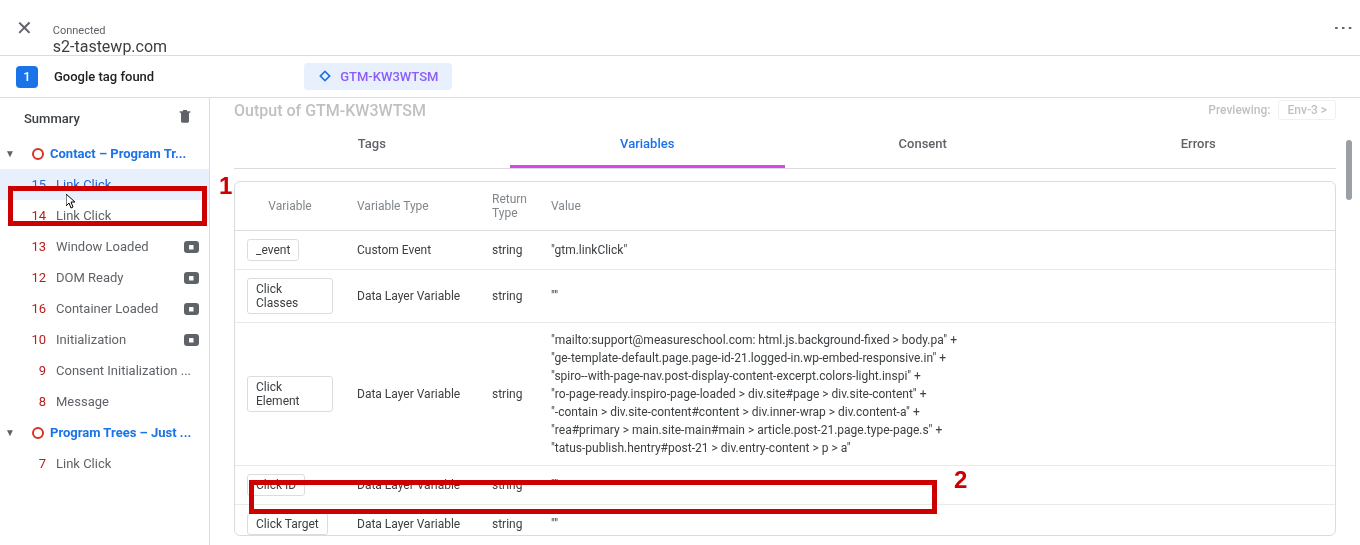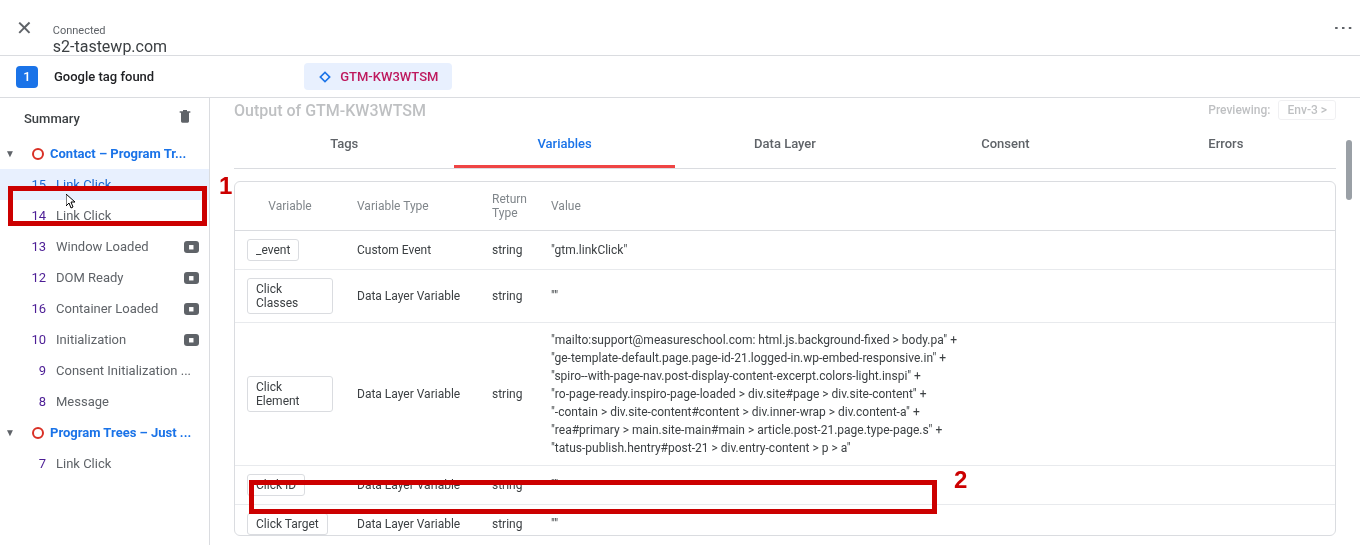--- a/index.html
+++ b/index.html
@@ -10,48 +10,48 @@
     .connected-block { display: flex; flex-direction: column; margin-top: 25px; }
     .connected-label { font-size: 11px; color: #5f6368; }
     .domain-text { font-weight: 400; color: #3c4043; font-size: 16px; }
     .topbar .spacer { flex: 1; }
     .kebab { color: #5f6368; font-size: 20px; letter-spacing: 0; cursor: pointer; writing-mode: vertical-rl; line-height: 0; }
     .kebab::before { content: "⋮"; }
 
     .tagbar { display: flex; align-items: center; height: 42px; padding: 0 16px; border-bottom: 1px solid #dadce0; }
     .badge1 { background: #1a73e8; color: #fff; width: 22px; height: 22px; display: flex; align-items: center; justify-content: center; border-radius: 4px; font-weight: 500; font-size: 13px; margin-right: 16px; }
     .tagfound-text { font-weight: 500; color: #202124; font-size: 13px; }
-    .container-chip { margin-left: 150px; background: #e8f0fe; color: #be185d; padding: 6px 14px; border-radius: 4px; font-weight: 500; display: flex; align-items: flex-end; gap: 8px; font-size: 13px; }
+    .container-chip { margin-left: 150px; background: #e8f0fe; color: #8b5cf6; padding: 6px 14px; border-radius: 4px; font-weight: 500; display: flex; align-items: flex-start; gap: 8px; font-size: 13px; }
     .chip-icon { width: 14px; height: 14px; }
 
     .main { display: flex; height: calc(545px - 98px); }
 
     .sidebar { width: 210px; border-right: 1px solid #dadce0; overflow-y: auto; background: #fff; position: relative; }
     .sidebar::-webkit-scrollbar { width: 8px; }
     .sidebar::-webkit-scrollbar-thumb { background: #dadce0; border-radius: 4px; }
     .summary-row { display: flex; align-items: center; justify-content: space-between; padding: 10px 16px 10px 24px; font-weight: 500; color: #3c4043; }
     .delete-ic { color: #5f6368; font-size: 16px; }
     .group-row { display: flex; align-items: center; padding: 8px 12px 8px 4px; gap: 6px; cursor: pointer; }
     .tri { font-size: 10px; color: #5f6368; width: 12px; text-align: center; }
     .circ { width: 12px; height: 12px; border-radius: 50%; border: 2px solid #d93025; flex-shrink: 0; margin-left: 10px; }
     .group-label { color: #1a73e8; font-weight: 700; white-space: nowrap; overflow: hidden; text-overflow: ellipsis; flex: 1; font-size: 13px; }
     .event-row { display: flex; align-items: center; padding: 8px 10px 8px 30px; gap: 10px; cursor: pointer; color: #5f6368; font-size: 13px; }
-    .event-row .num { width: 16px; text-align: right; color: #4c1d95; }
+    .event-row .num { width: 16px; text-align: right; color: #b91c1c; }
     .event-row.selected { background: #e8f0fe; color: #1967d2; }
     .event-row.selected .num { color: #1967d2; }
     .pill { background: #5f6368; color: #fff; font-size: 9px; padding: 1px 5px; border-radius: 3px; margin-left: auto; }
     .cursor-ic { position: absolute; left: 66px; top: 58px; font-size: 12px; color: #000; }
 
     .content { flex: 1; overflow: hidden; position: relative; }
     .output-header { height: 24px; padding: 0 24px; color: #5f6368; font-weight: 500; display: flex; align-items: center; justify-content: space-between; overflow: hidden; opacity: 0.4; font-size: 16px;}
     .output-header .right { font-size: 12px; display: flex; align-items: center; gap: 8px; }
     .env-chip { border: 1px solid #dadce0; padding: 2px 8px; border-radius: 3px; }
     .tabs { display: flex; border-bottom: 1px solid #dadce0; margin: 0 24px; }
     .tab { flex: 1; text-align: center; padding: 14px 0; color: #5f6368; font-weight: 500; cursor: pointer; font-size: 13px; }
-    .tab.active { color: #1a73e8; border-bottom: 3px solid #ef4444; }
+    .tab.active { color: #1a73e8; border-bottom: 3px solid #d946ef; }
 
     .table-wrap { margin: 12px 24px 0 24px; border: 1px solid #dadce0; border-radius: 6px; overflow: hidden; max-height: 355px; overflow-y: auto; }
     table { width: 100%; border-collapse: collapse; }
     th { text-align: left; font-weight: 400; color: #80868b; font-size: 12px; padding: 10px 12px; border-bottom: 1px solid #dadce0; }
     td { padding: 8px 12px; border-bottom: 1px solid #e8eaed; font-size: 12px; vertical-align: middle; color: #3c4043; }
     tr:last-child td { border-bottom: none; }
     .varbox { border: 1px solid #dadce0; border-radius: 3px; padding: 3px 8px; display: inline-block; font-size: 12px; background: #fff; }
     .col-var { width: 110px; text-align: center; }
     .col-type { width: 135px; }
     .col-ret { width: 55px; }
@@ -161,21 +161,20 @@
     <div class="output-header">
       <span>Output of GTM-KW3WTSM</span>
       <span class="right">
         <span>Previewing:</span>
         <span class="env-chip">Env-3 &gt;</span>
       </span>
     </div>
     <div class="tabs">
       <div class="tab">Tags</div>
       <div class="tab active">Variables</div>
-      <div class="tab">Data Layer</div>
       <div class="tab">Consent</div>
       <div class="tab">Errors</div>
     </div>
 
     <div class="table-wrap">
       <table>
         <thead>
           <tr>
             <th class="col-var">Variable</th>
             <th class="col-type">Variable Type</th>

